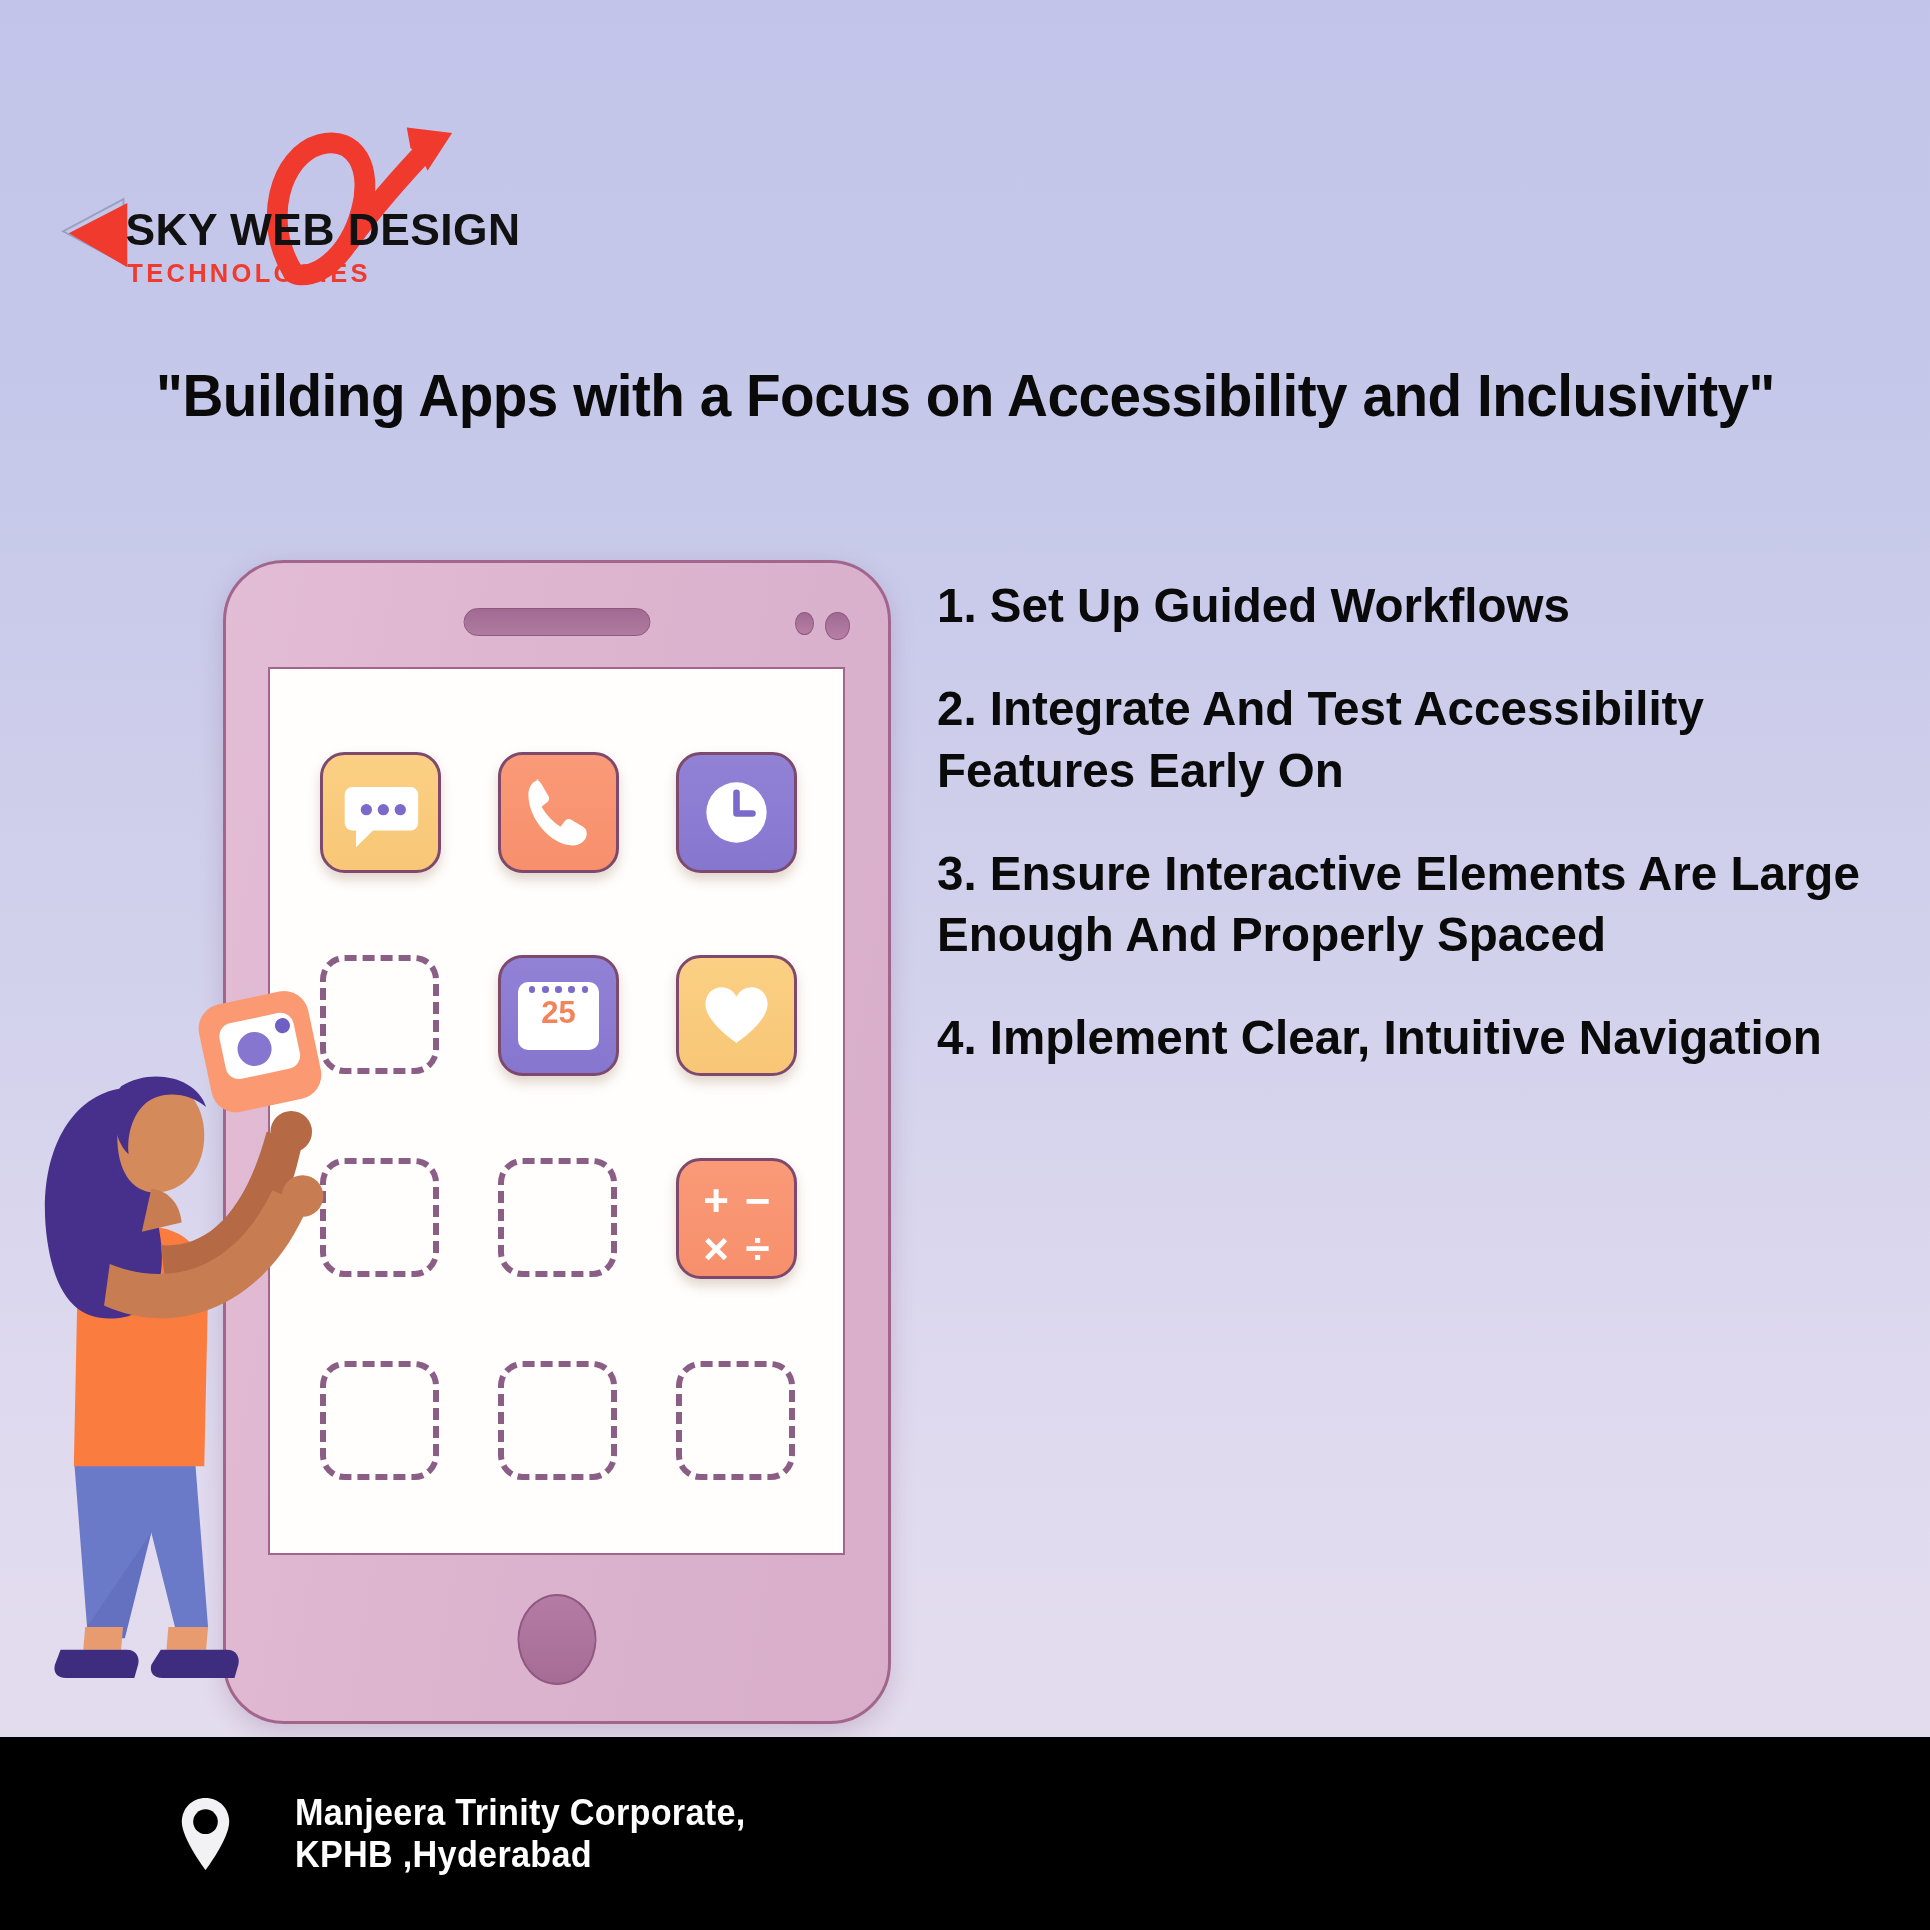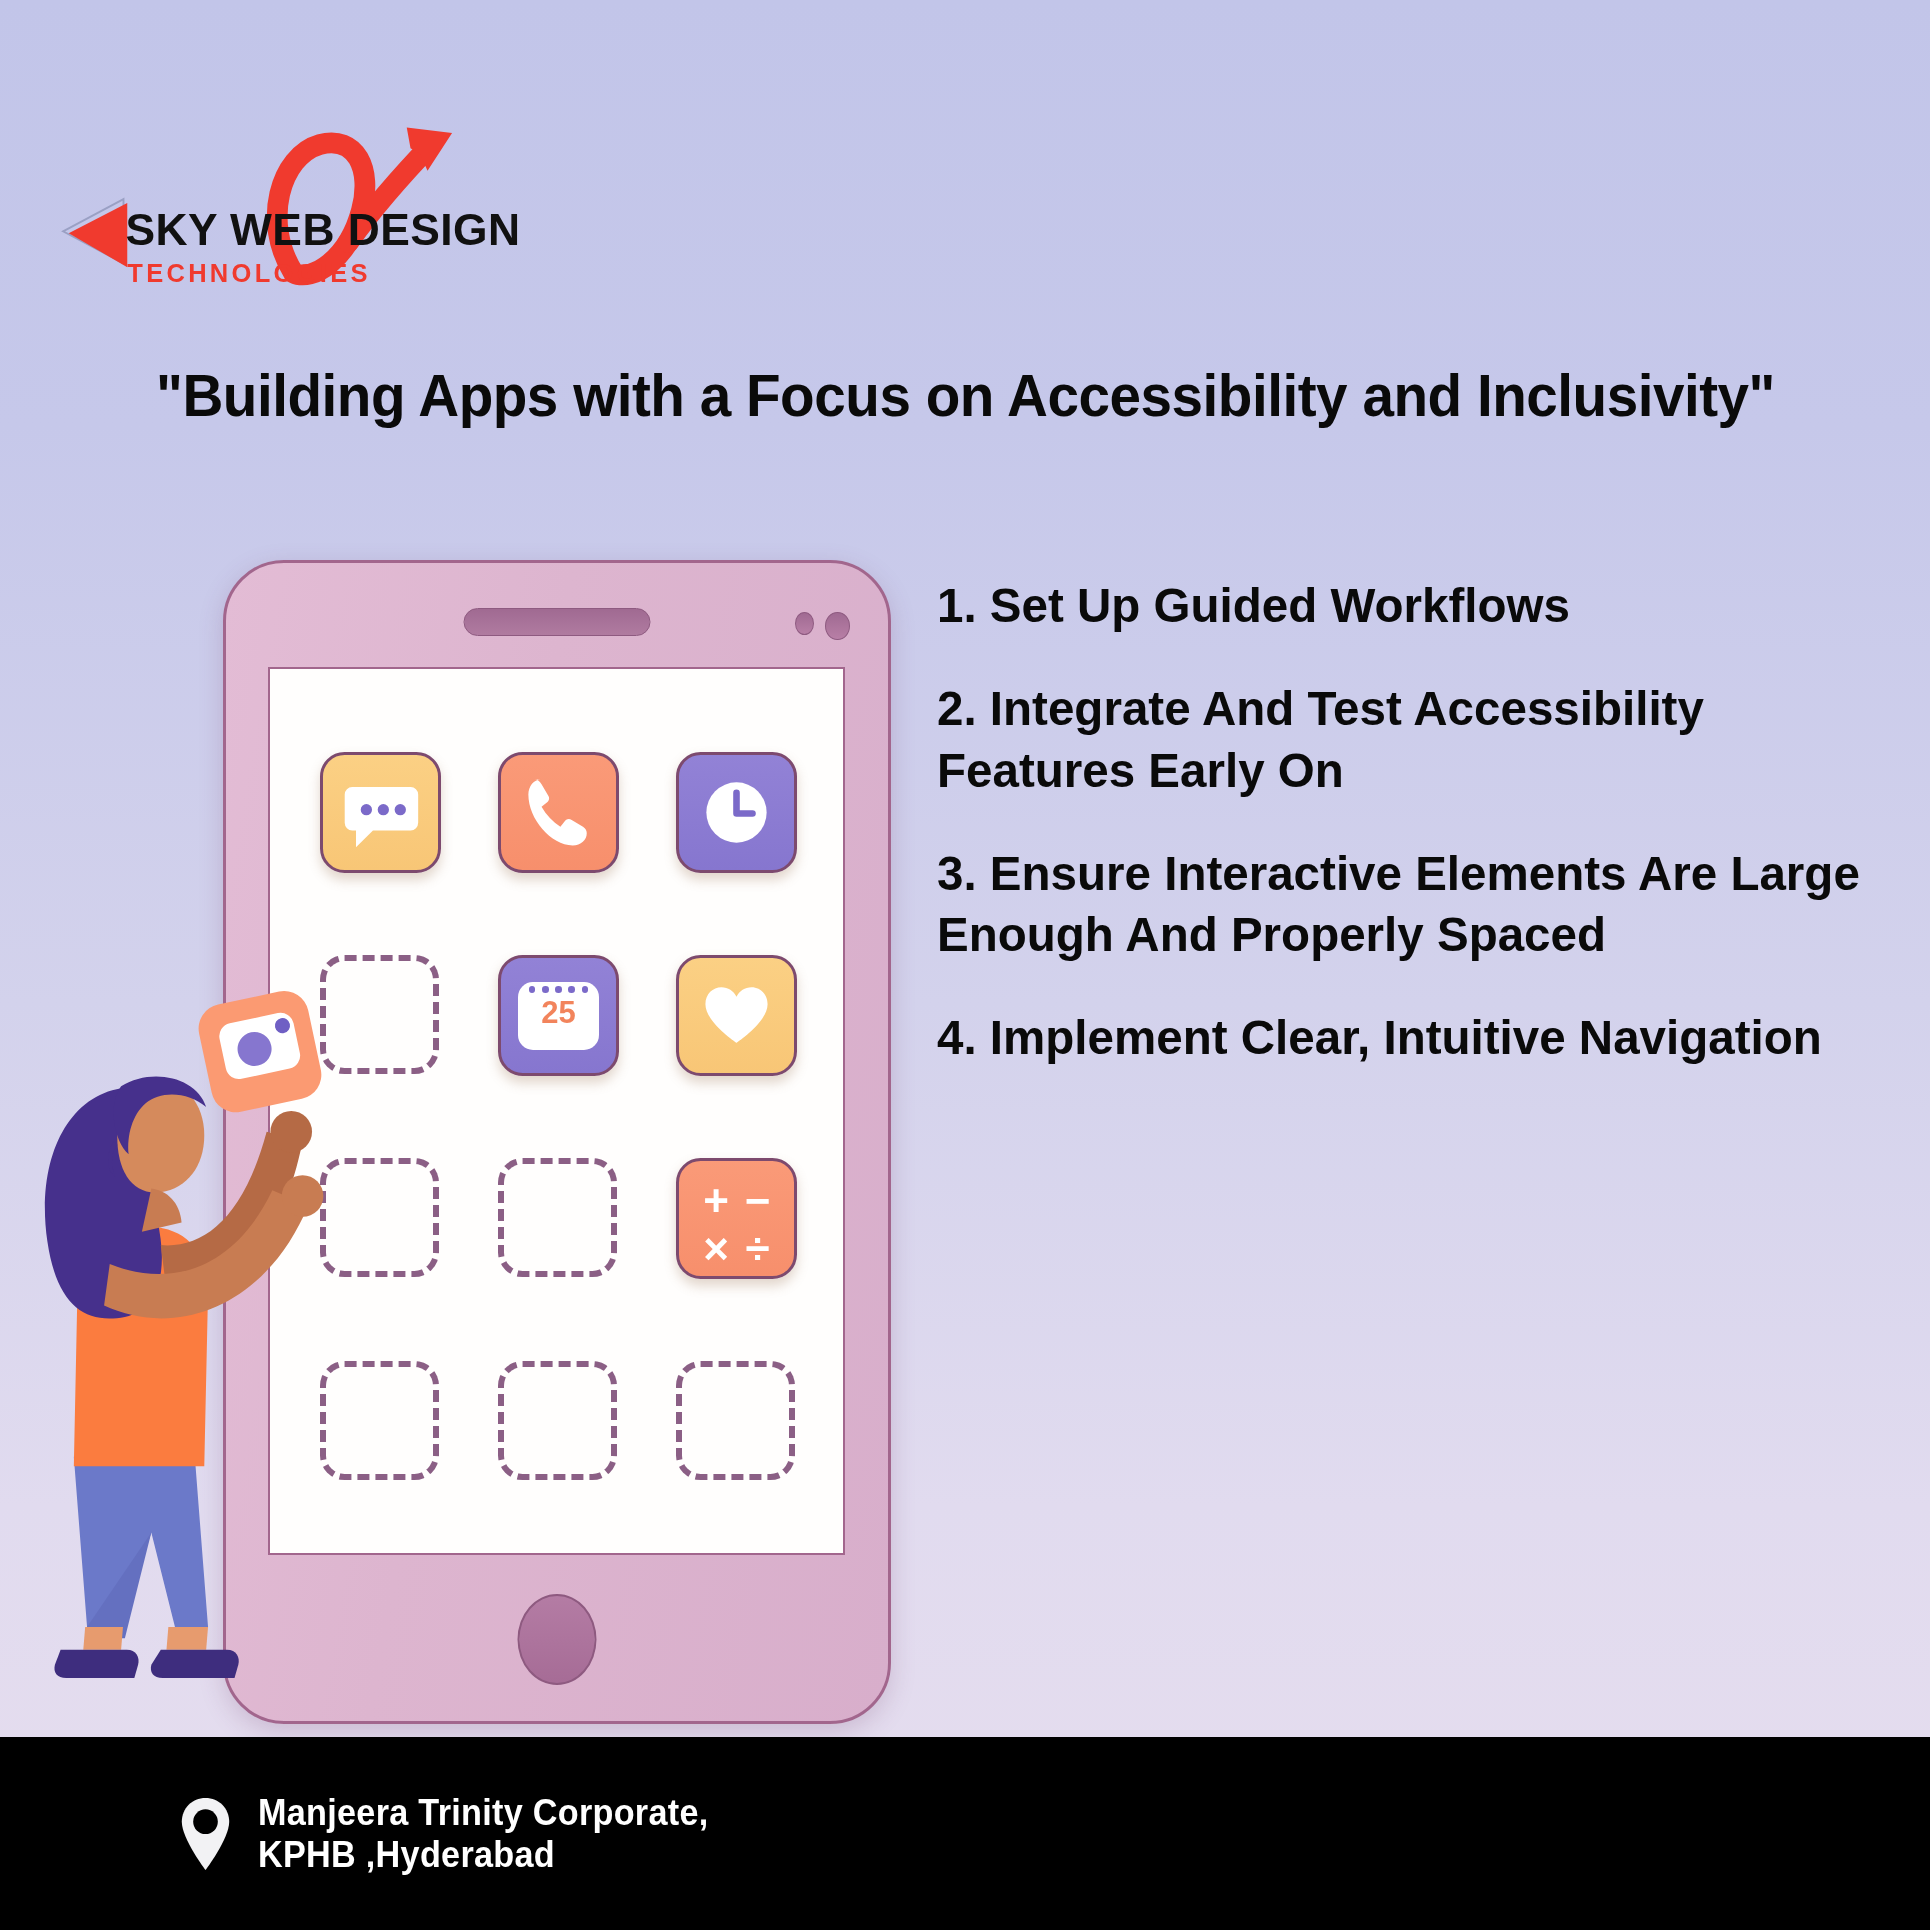--- a/index.html
+++ b/index.html
@@ -67,21 +67,21 @@
   .empty-slot {
     width:119px; height:119px; border-radius:24.6px;
     border:6.6px dashed #8b5f85; background:transparent;
   }
   .ic-yellow { background:linear-gradient(180deg,#fbd084 0%,#f8c676 100%); }
   .ic-orange { background:linear-gradient(180deg,#fa9a78 0%,#f78f6c 100%); }
   .ic-purple { background:linear-gradient(180deg,#9282d6 0%,#8676cf 100%); }
   .app-icon svg { width:81px; height:81px; display:block; }
 
   
-  .cal-body { width:81px; height:68px; background:#fff; border-radius:15px;
+  .cal-body { width:81px; height:68px; background:#fff; border-radius:10px;
      display:flex; flex-direction:column; align-items:center; padding-top:4.7px; }
   .cal-dots { display:flex; gap:6.6px; }
   .cal-dots i { width:6.6px; height:6.6px; border-radius:50%; background:#7b6ac9; display:block; }
   .cal-num { font-size:31px; font-weight:bold; color:#f2845c; line-height:1; margin-top:3.8px;
              font-family:"Liberation Sans",sans-serif; }
 
   
   .calc { display:grid; grid-template-columns:1fr 1fr; grid-template-rows:1fr 1fr;
           gap:3.8px; width:79px; height:79px; align-items:center; justify-items:center;
           color:#fff; font-size:44px; font-weight:bold; line-height:1; }
@@ -103,21 +103,21 @@
     display:flex; align-items:center;
   }
   .foot-item { display:flex; align-items:center; color:#fff; }
   .foot-item svg { flex:none; }
   .foot-text { font-size:38px; font-weight:bold; letter-spacing:0.3px;
                transform:scaleX(0.95); transform-origin:left center; white-space:pre-line; }
   #foot-phone { margin-left:74px; }
   #foot-phone .foot-text { margin-left:40px; }
   #foot-web { margin-left:229px; }
   #foot-web .foot-text { margin-left:32px; }
-  #foot-addr { margin-left:178px; }
+  #foot-addr { margin-left:178px;gap:37px; }
   #foot-addr .foot-text { margin-left:24.6px; font-size:36px; line-height:1.18; }
 </style>
 </head>
 <body>
 
 <div id="logo">
   <svg viewBox="0 0 560 215" xmlns="http://www.w3.org/2000/svg">
 
     <path d="M272 182 C 238 128, 258 58, 300 46 C 338 36, 356 72, 344 116
              C 330 168, 292 192, 272 182 Z" fill="none" stroke="#f03a2e" stroke-width="22" stroke-linecap="round"></path>

